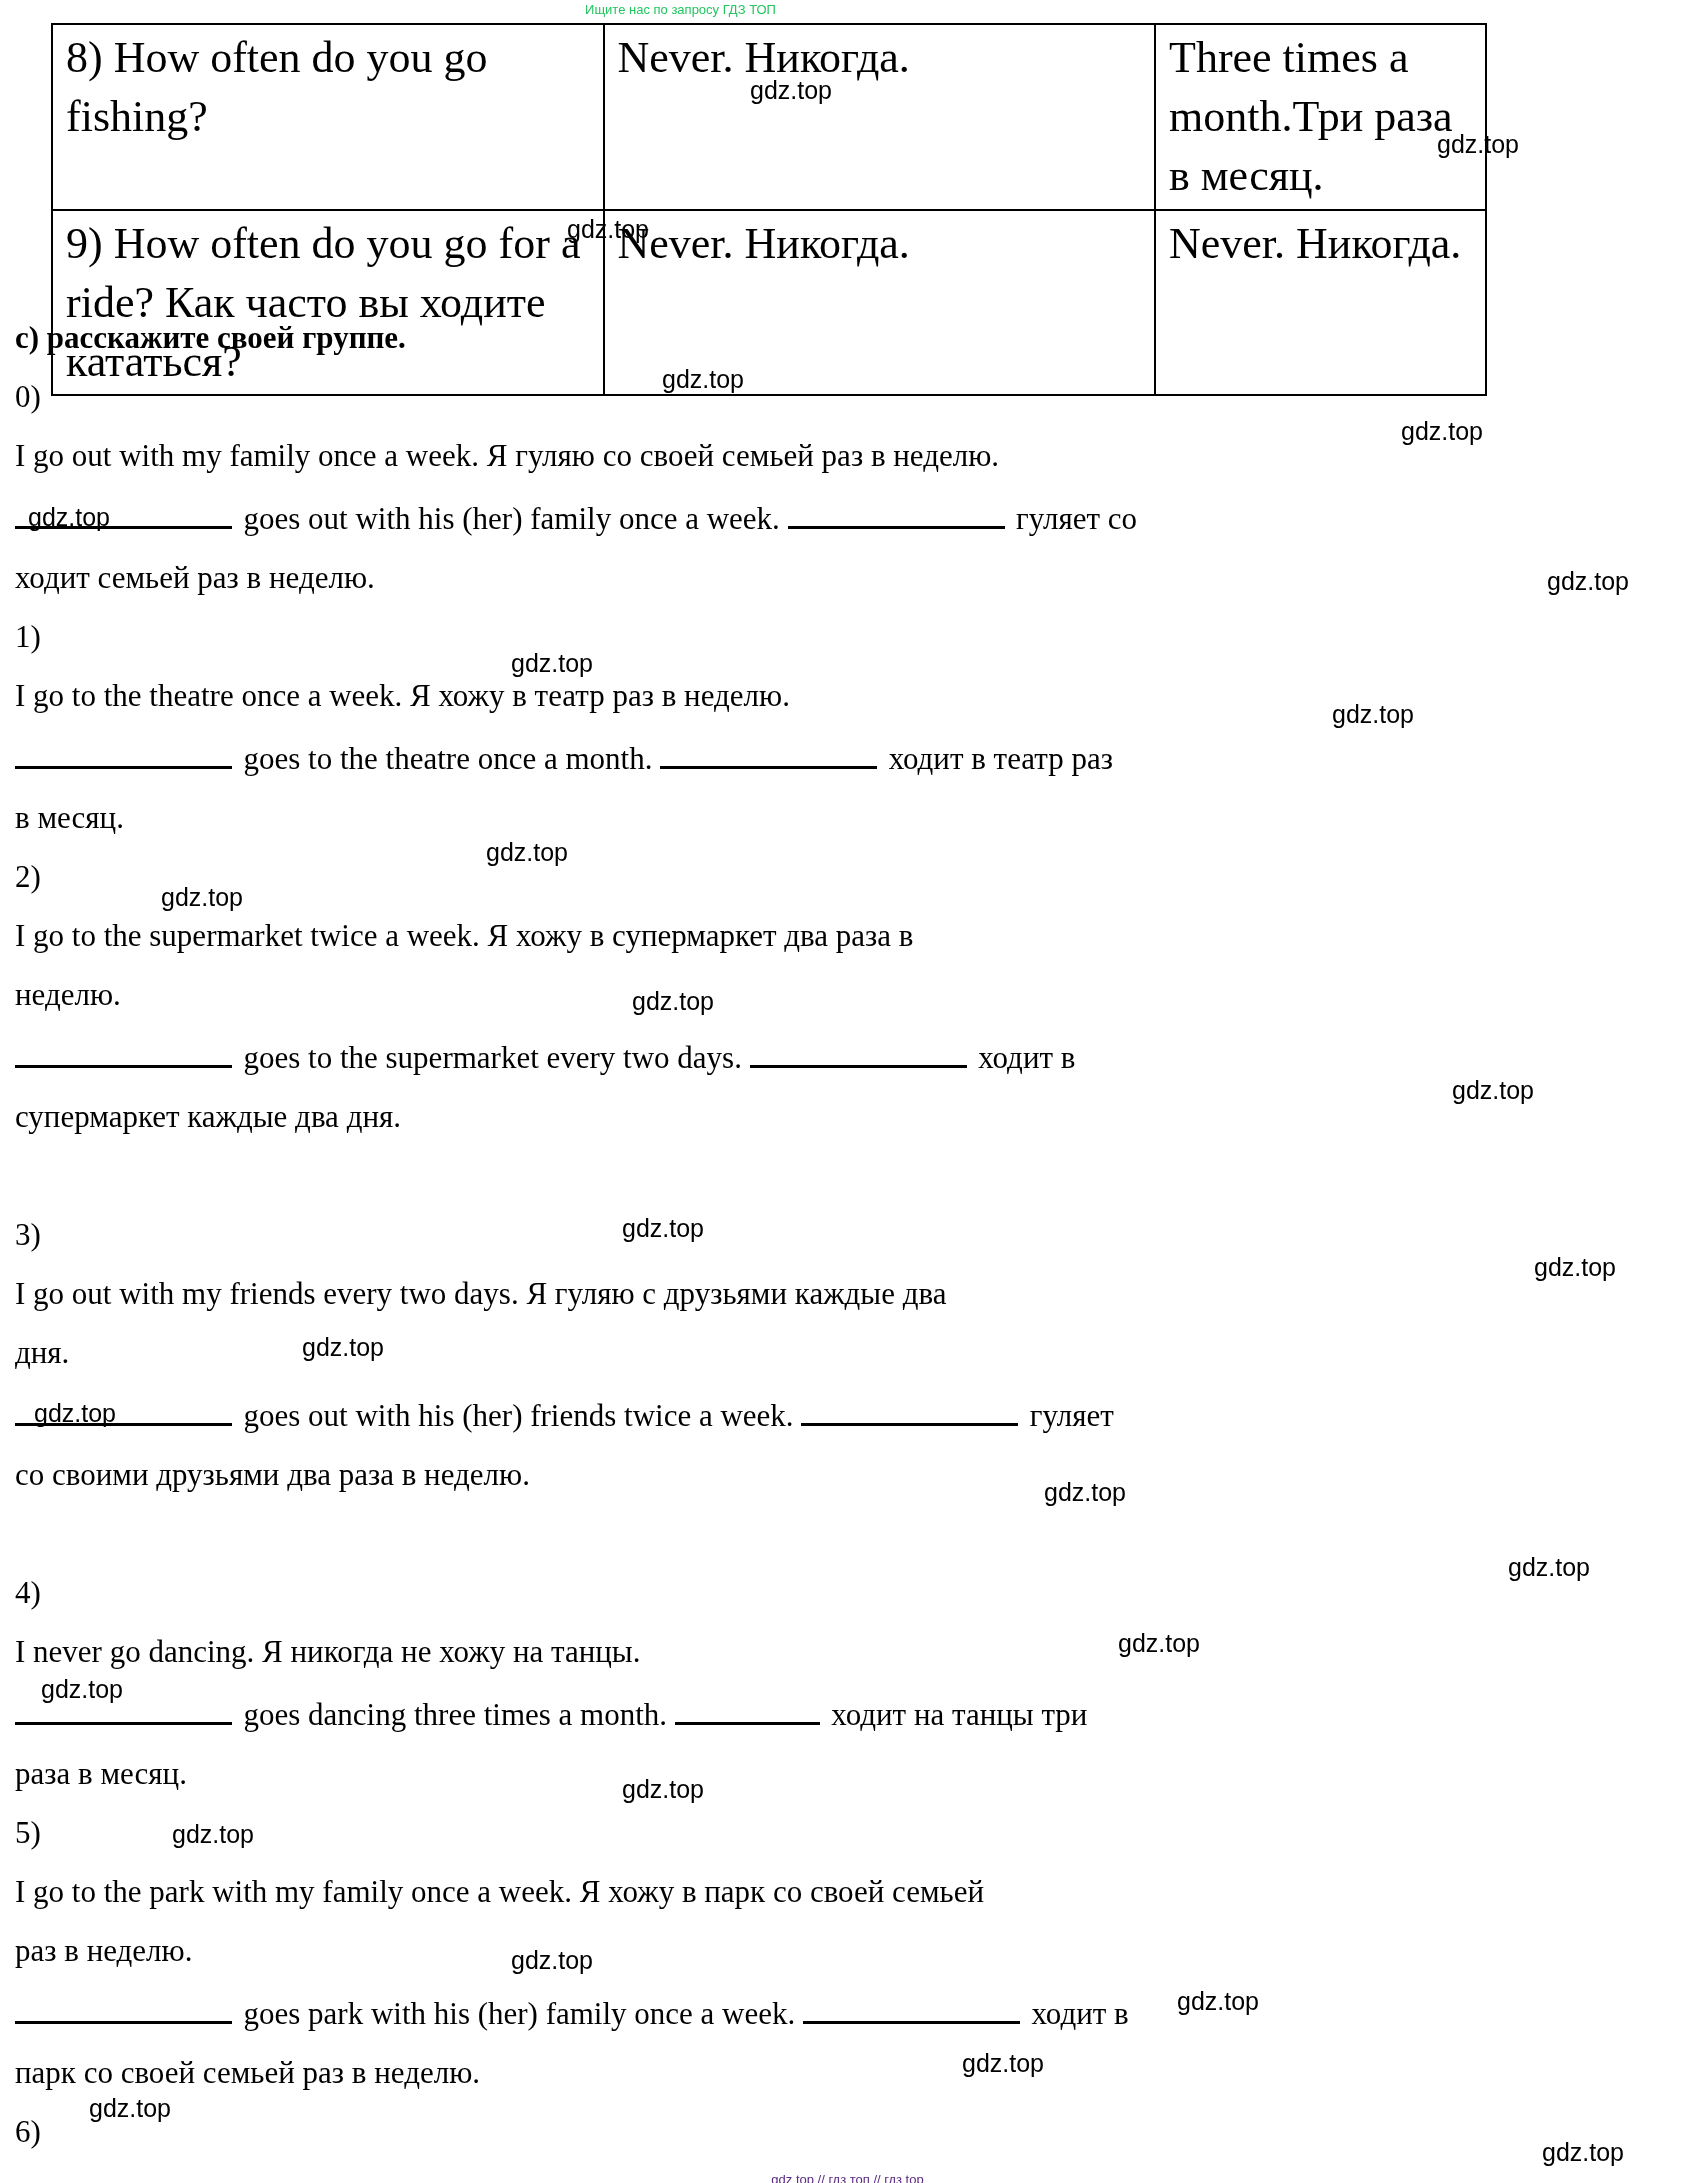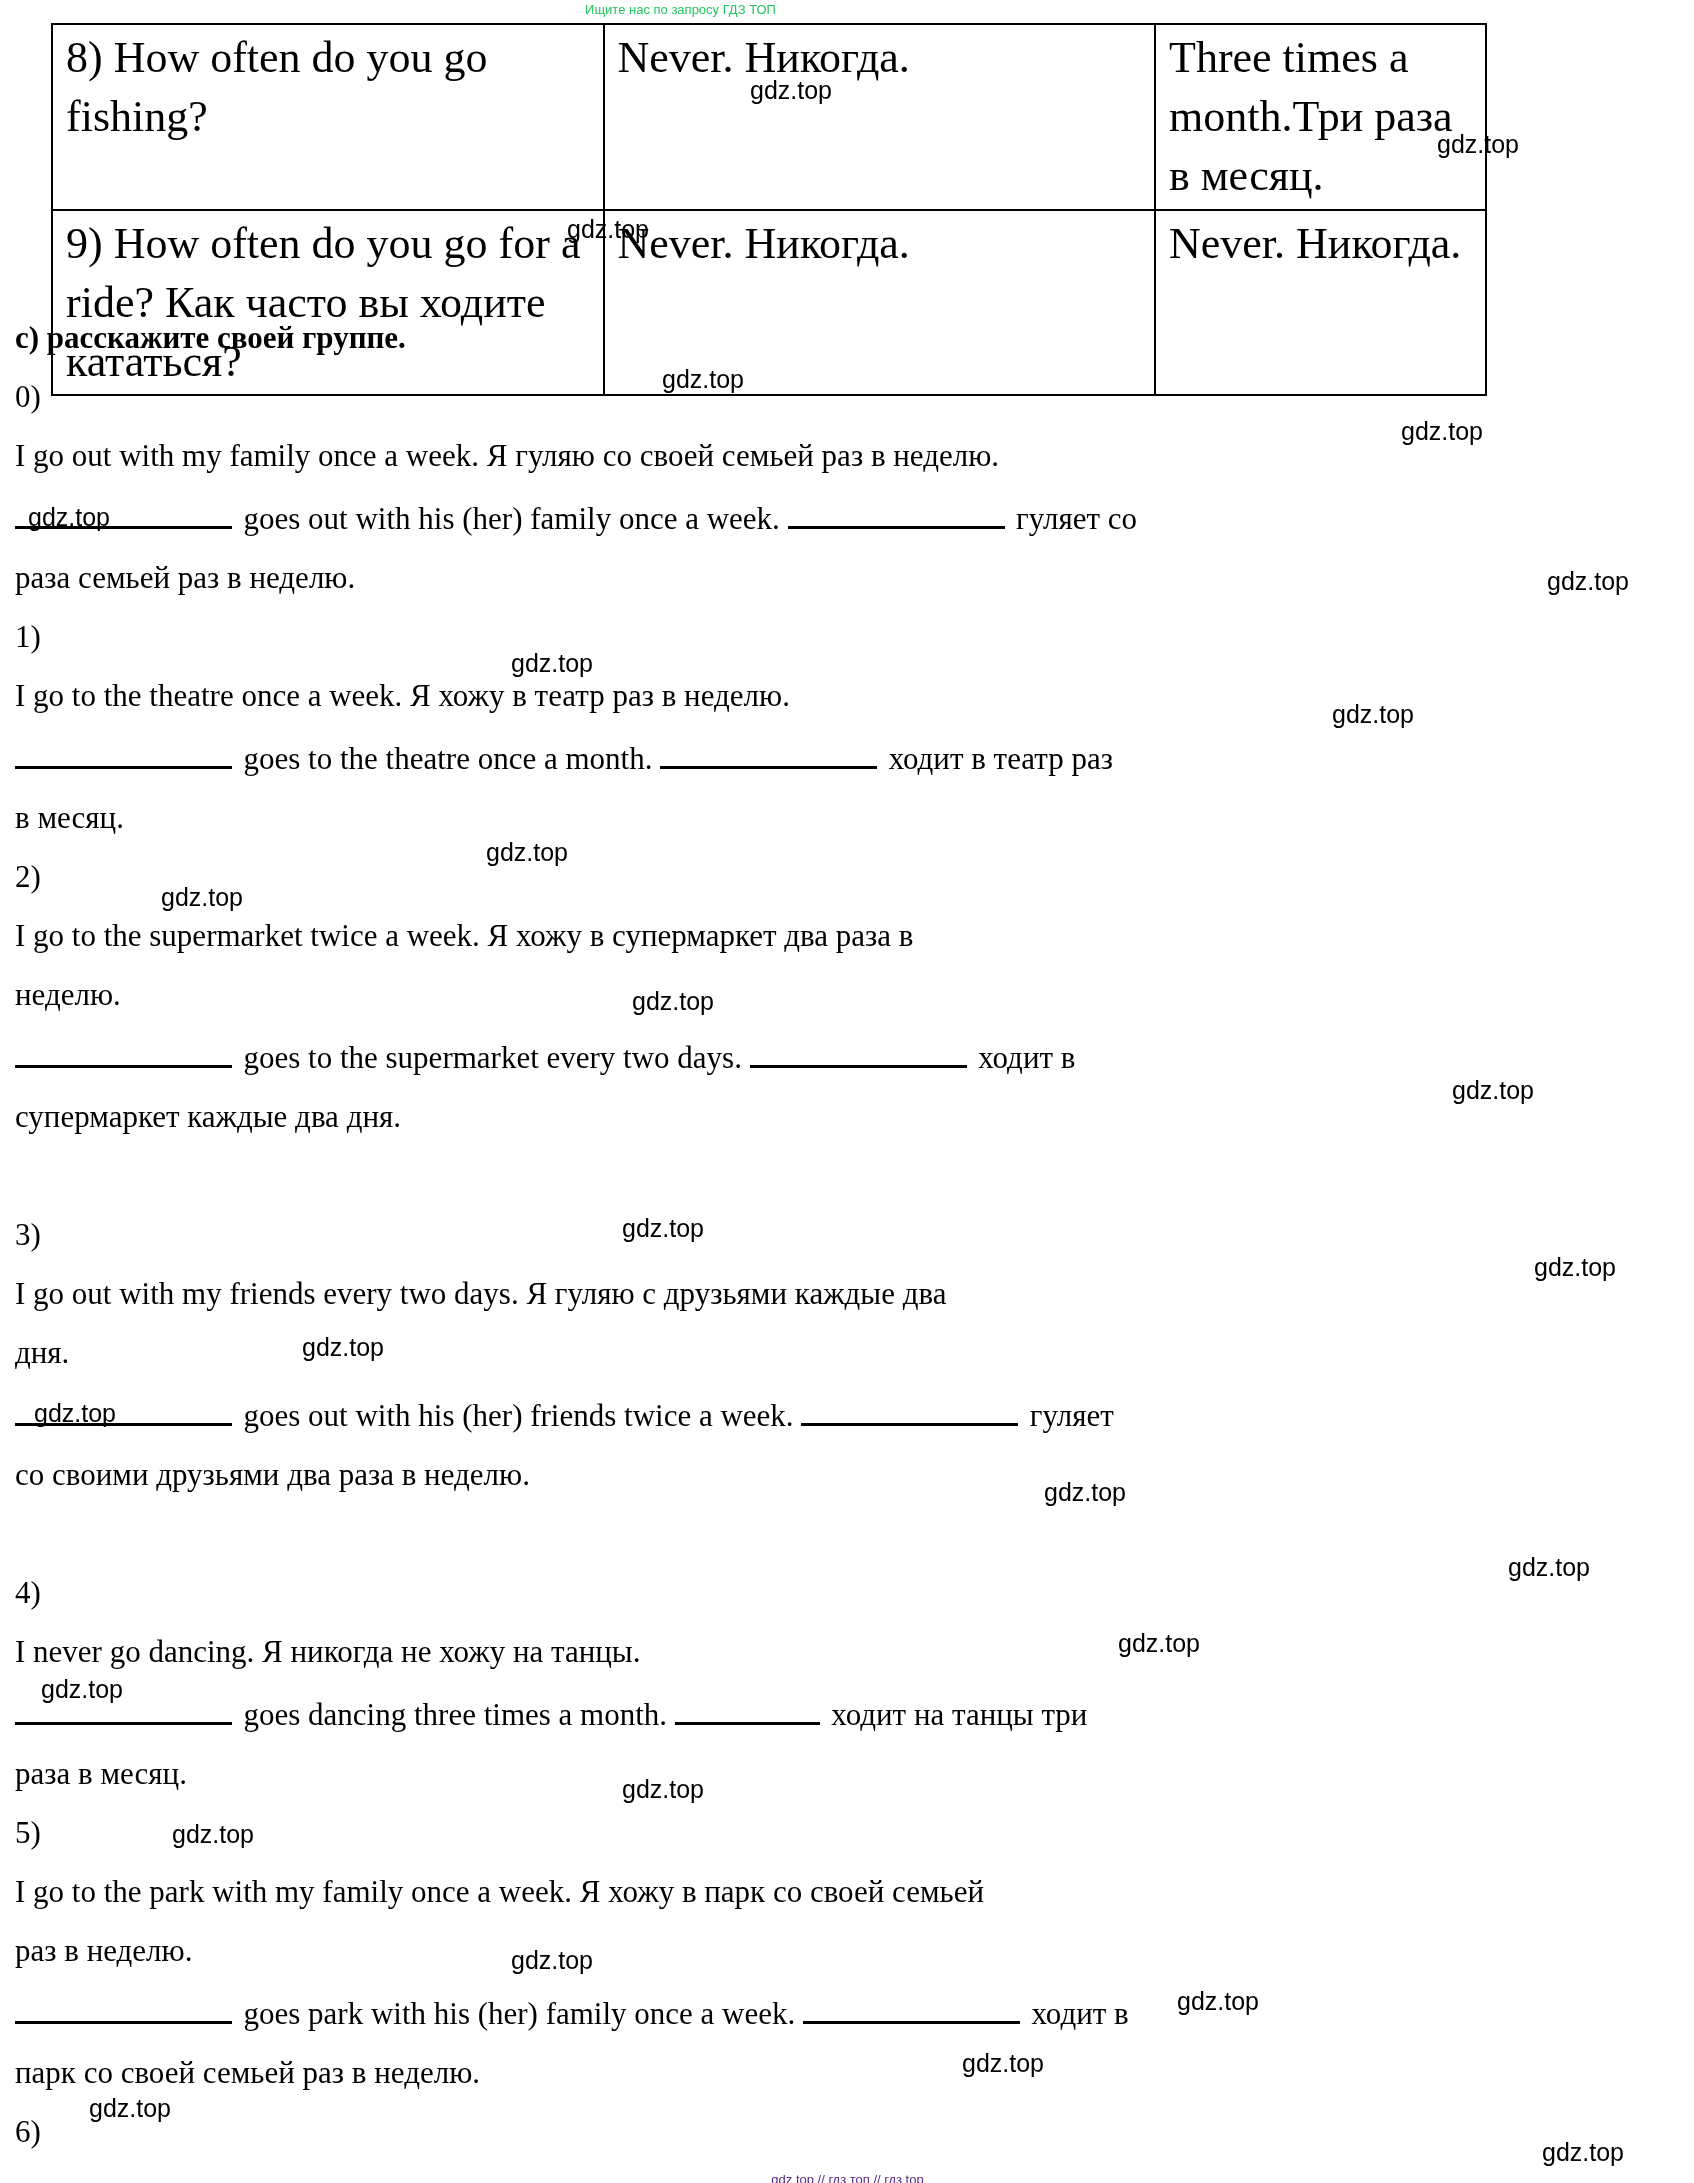--- a/index.html
+++ b/index.html
@@ -62,21 +62,21 @@
 </tbody>
   </table>
 
 <div class="body-text">
   <div class="line heading">c) расскажите своей группе.</div>
 
   <div>
     <div class="line">0)</div>
     <div class="line"><span>I go out with my family once a week.</span> <span class="ru">Я гуляю со своей семьей раз в неделю.</span></div>
     <div class="line"><span class="blank"></span><span>goes out with his (her) family once a week.</span> <span class="blank"></span><span class="ru">гуляет со</span></div>
-    <div class="line ru">раза семьей раз в неделю.</div>
+    <div class="line ru">ходит семьей раз в неделю.</div>
   </div>
 
   <div>
     <div class="line">1)</div>
     <div class="line"><span>I go to the theatre once a week.</span> <span class="ru">Я хожу в театр раз в неделю.</span></div>
     <div class="line"><span class="blank"></span><span>goes to the theatre once a month.</span> <span class="blank"></span><span class="ru">ходит в театр раз</span></div>
     <div class="line ru">в месяц.</div>
   </div>
 
   <div>

